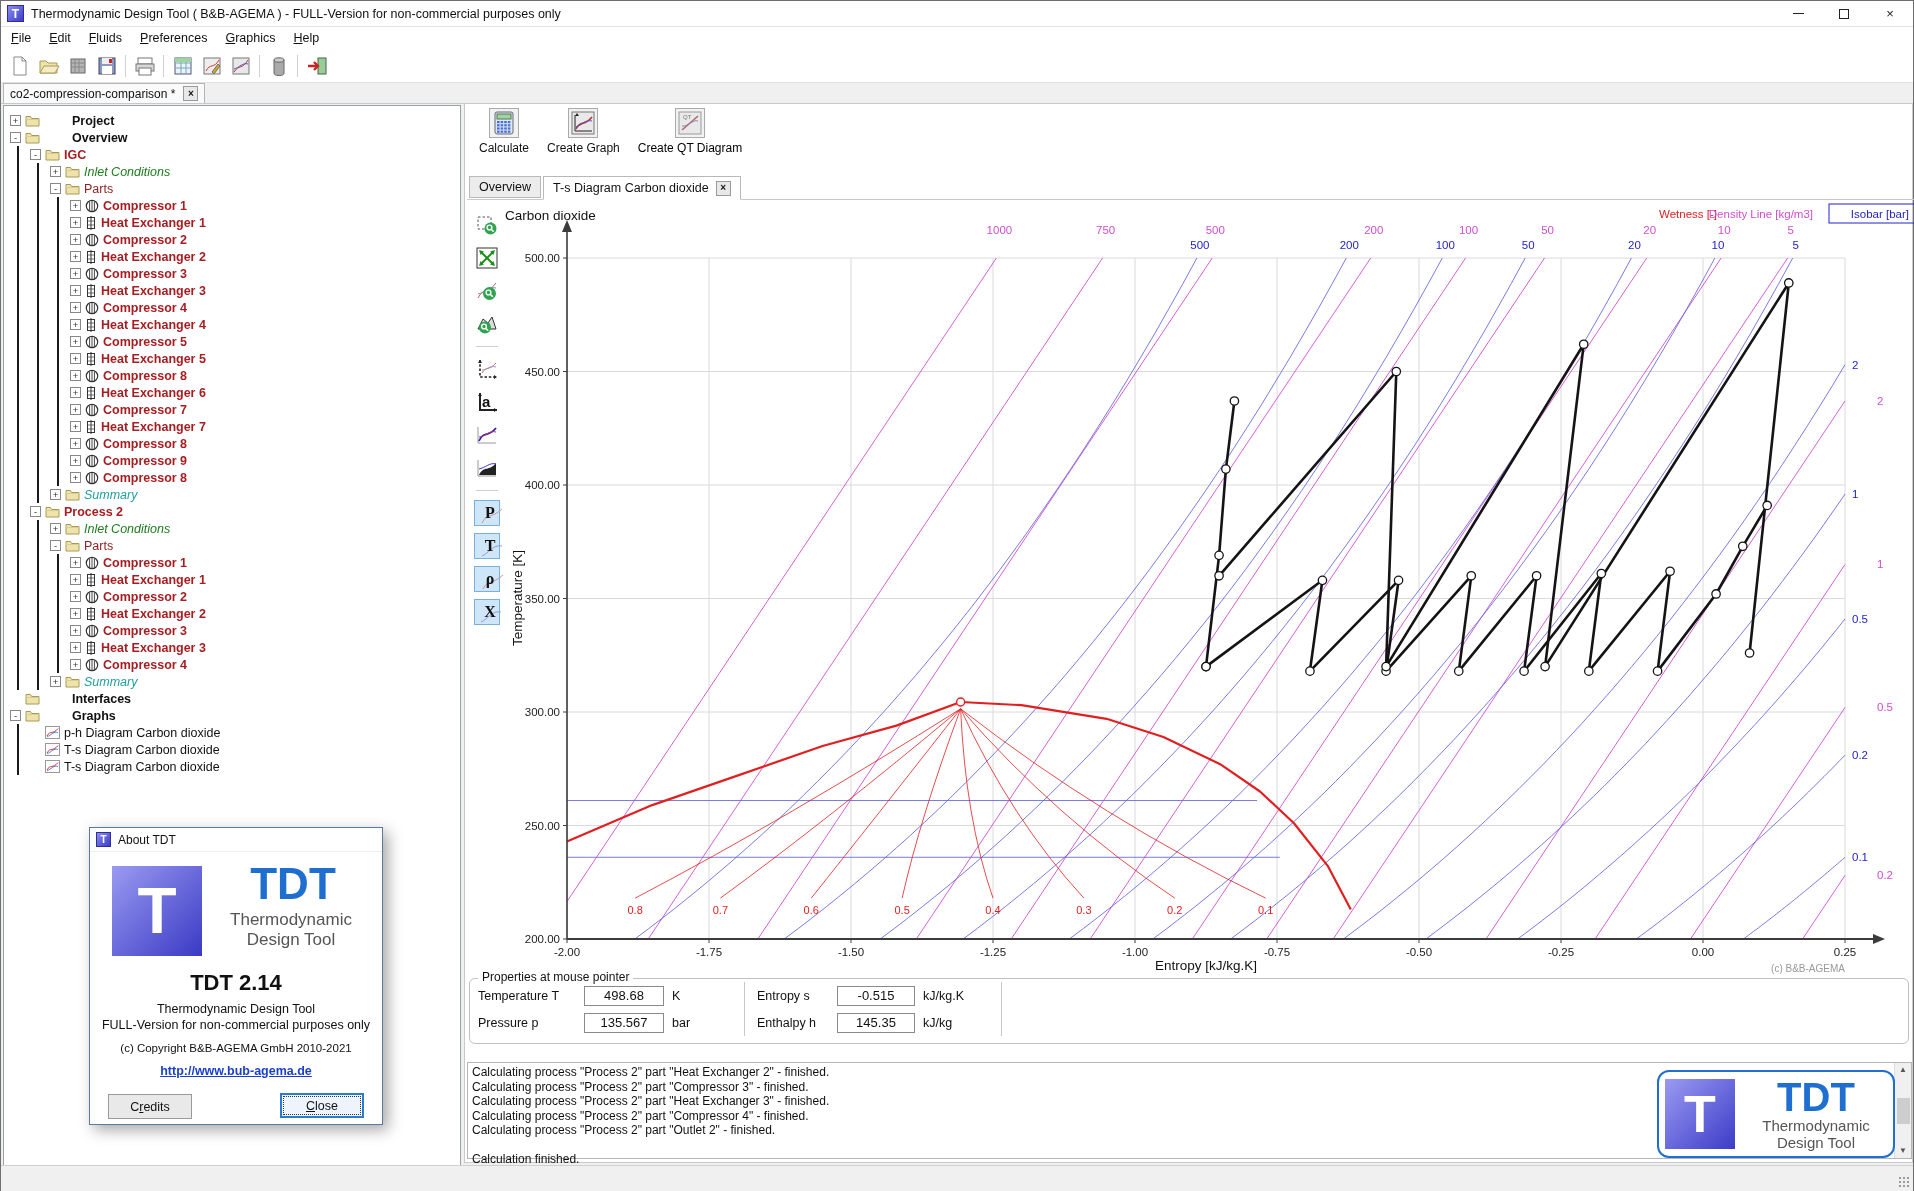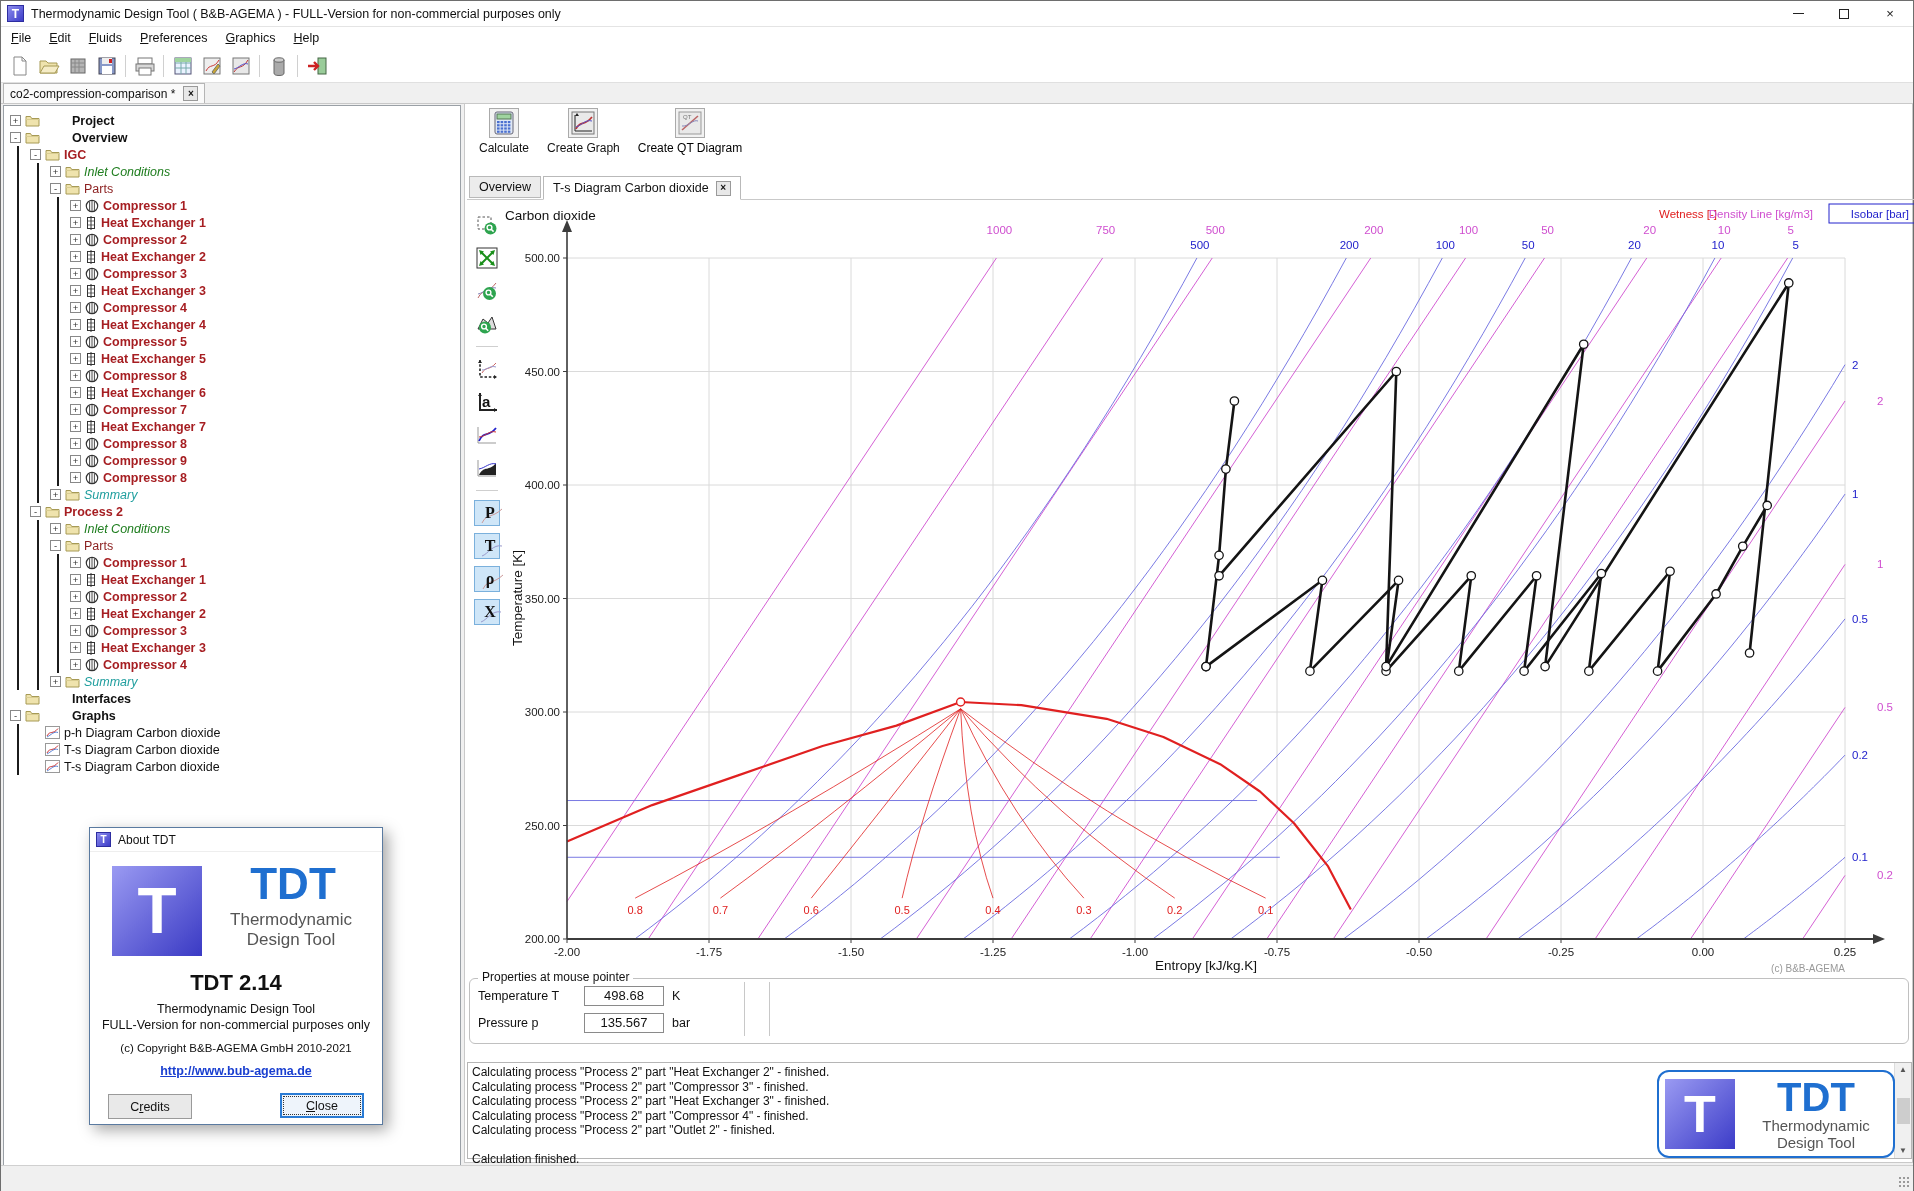--- a/index.html
+++ b/index.html
@@ -965,20 +965,36 @@
           </div>
           <div class="prow">
             <div class="pcell">
               <span style="width:98px">Pressure p</span>
               <span class="pfield" style="width:80px">135.567</span>
               <span style="width:60px">bar</span>
             </div>
           </div>
         </div>
         <div class="vdiv"></div>
+        <div>
+          <div class="prow">
+            <div class="pcell">
+              <span style="width:72px">Entropy s</span>
+              <span class="pfield" style="width:78px">-0.515</span>
+              <span style="width:66px">kJ/kg.K</span>
+            </div>
+          </div>
+          <div class="prow">
+            <div class="pcell">
+              <span style="width:72px">Enthalpy h</span>
+              <span class="pfield" style="width:78px">145.35</span>
+              <span style="width:66px">kJ/kg</span>
+            </div>
+          </div>
+        </div>
         <div class="vdiv"></div>
       </div>
     </div>
 
     <div id="log">
       <div id="loglines">
           <div>Calculating process "Process 2" part "Heat Exchanger 2"  -  finished.</div>
           <div>Calculating process "Process 2" part "Compressor 3"  -  finished.</div>
           <div>Calculating process "Process 2" part "Heat Exchanger 3"  -  finished.</div>
           <div>Calculating process "Process 2" part "Compressor 4"  -  finished.</div>

